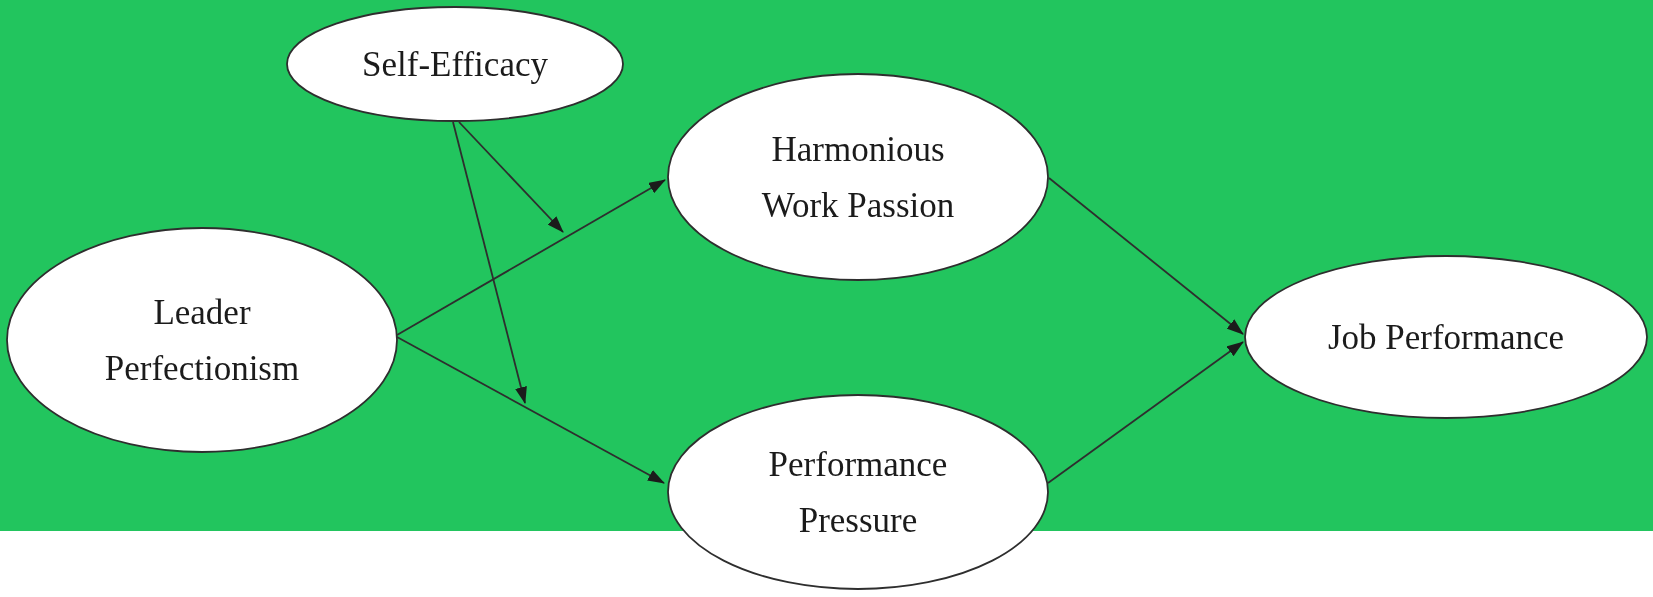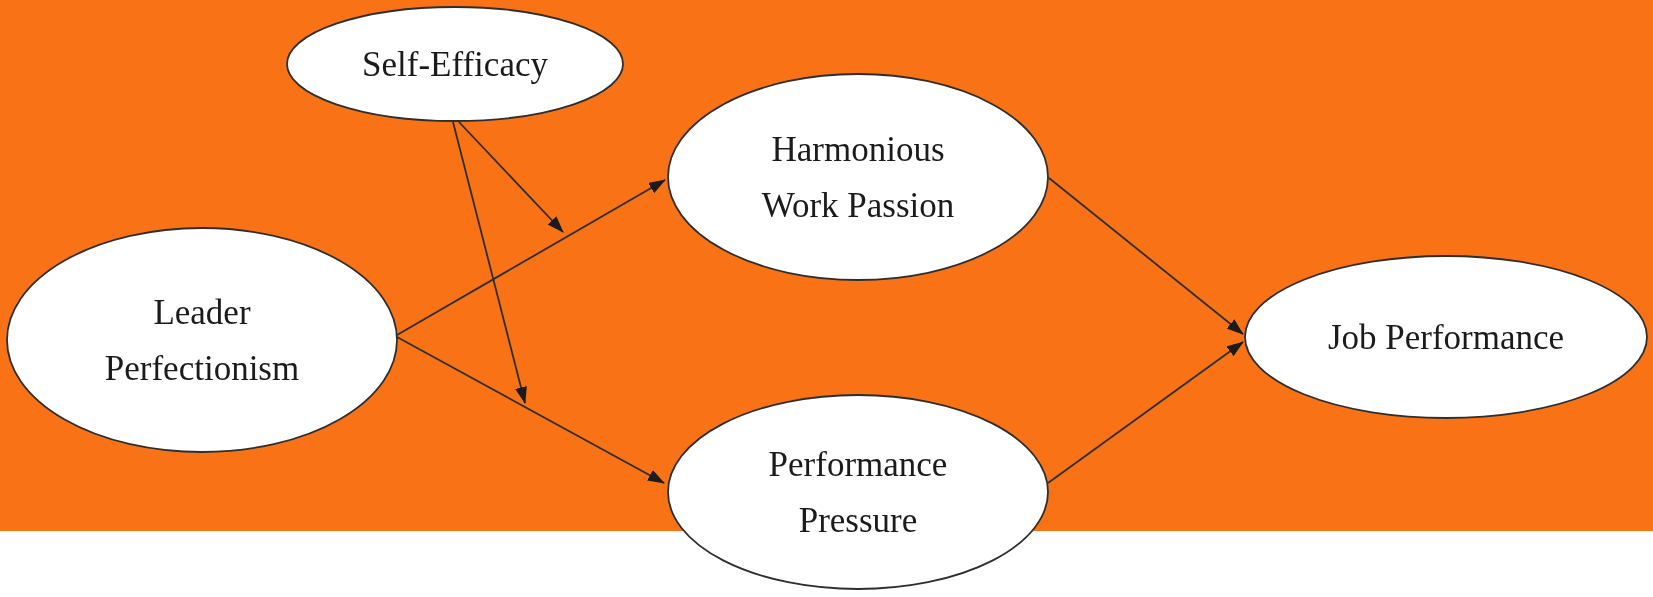--- a/index.html
+++ b/index.html
@@ -7,21 +7,21 @@
     padding: 0;
     background: #ffffff;
     width: 1653px;
     height: 597px;
     overflow: hidden;
   }
   .canvas-wrap {
     position: relative;
     width: 1653px;
     height: 531px;
-    background: #f97316;
+    background: #22c55e;
   }
   svg {
     display: block;
   }
   .node-ellipse {
     fill: #ffffff;
     stroke: #2e2e2e;
     stroke-width: 1.8;
   }
   .edge-line {

